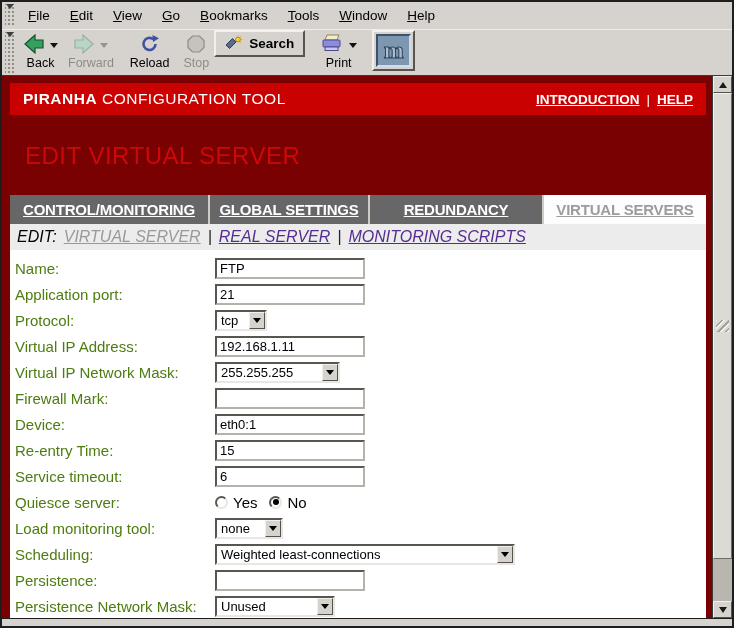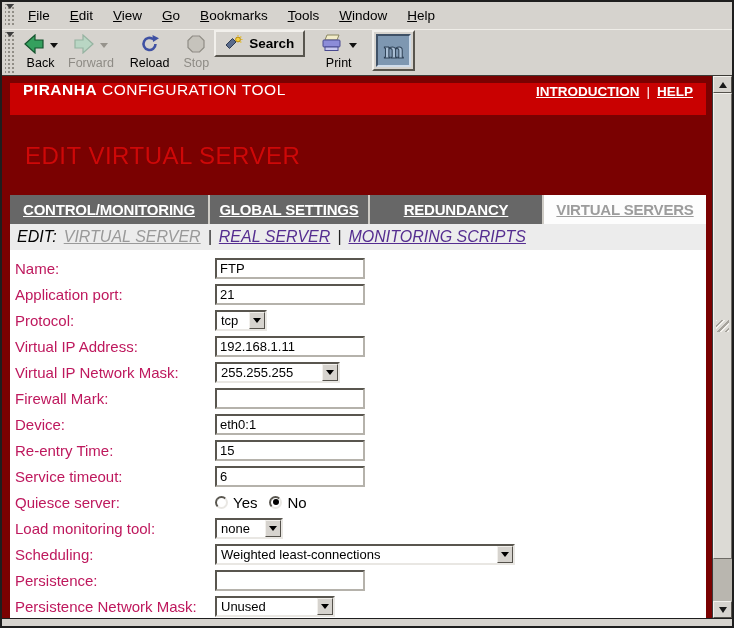--- a/index.html
+++ b/index.html
@@ -59,21 +59,21 @@
     width:100%; height:100%; background:#7e97b1;
     border:2px solid; border-color:#3f5166 #cfdceb #cfdceb #3f5166;
     display:flex; align-items:center; justify-content:center;
     font-family:"Liberation Serif", serif; font-weight:bold; font-size:24px;
     color:#a9bed4; -webkit-text-stroke:1px #2f4257;
   }
   
   .content{ height:542px; display:flex; background:#7a0101; }
   .page{ flex:1; min-width:0; padding:7px 6px 0 8px; display:flex; flex-direction:column; }
   .band{
-    height:26px; background:#c90101; display:flex; align-items:flex-end;
+    height:26px; background:#c90101; display:flex; align-items:center;
     justify-content:space-between; padding:16px 13px; color:#fff;
   }
   .brand{ font-size:15.5px; letter-spacing:0.5px; white-space:nowrap; }
   .brand b{ font-weight:bold; }
   .header-links{ font-size:13.5px; font-weight:bold; display:flex; gap:7px; align-items:center; white-space:nowrap; }
   .header-links a{ color:#fff; text-decoration:underline; cursor:pointer; }
   .header-links .hsep{ text-decoration:none; font-weight:normal; }
   .page-title{
     height:80px; padding:27px 0 0 15px; color:#ce0808;
     font-size:24px; letter-spacing:0.5px;
@@ -94,21 +94,21 @@
     padding-left:7px; font-size:16px; gap:7px; white-space:nowrap;font-style:italic;
   }
   .subnav .prefix{ color:#000; }
   .subnav a{ text-decoration:underline; cursor:pointer; }
   .subnav a.current{ color:#999999; }
   .subnav a.link{ color:#552d90; }
   .subnav .sep{ color:#222; }
   
   .form-area{ flex:1; background:#fff; padding-top:5px; overflow:hidden; }
   .form-row{ height:26px; display:flex; align-items:center; padding-left:5px; }
-  .form-label{ width:200px; font-size:15px; color:#be185d; white-space:nowrap; }
+  .form-label{ width:200px; font-size:15px; color:#4d7c0f; white-space:nowrap; }
   .form-control{ display:flex; align-items:center; }
   .txt{
     height:21px; border:2px solid; border-color:#59564f #b5b2ab #b5b2ab #59564f;
     font-size:13px; font-family:"Liberation Sans",sans-serif; padding:0 3px; outline:none;
   }
   .select{
     height:21px; background:#fff; border:2px solid; border-color:#59564f #e9e7e3 #e9e7e3 #59564f;
     display:flex; align-items:center; cursor:pointer;
   }
   .sel-text{ flex:1; font-size:13px; padding:0 4px; white-space:nowrap; overflow:hidden; }

